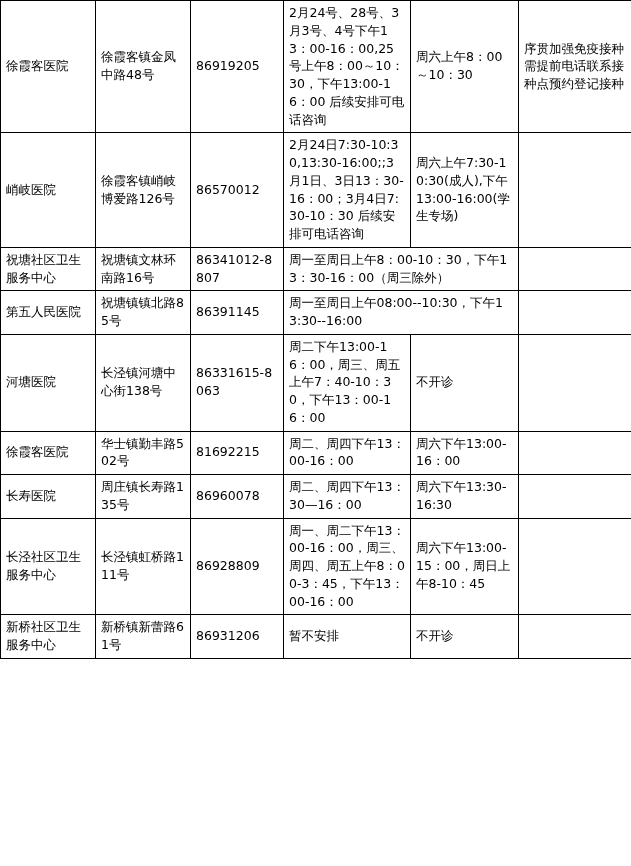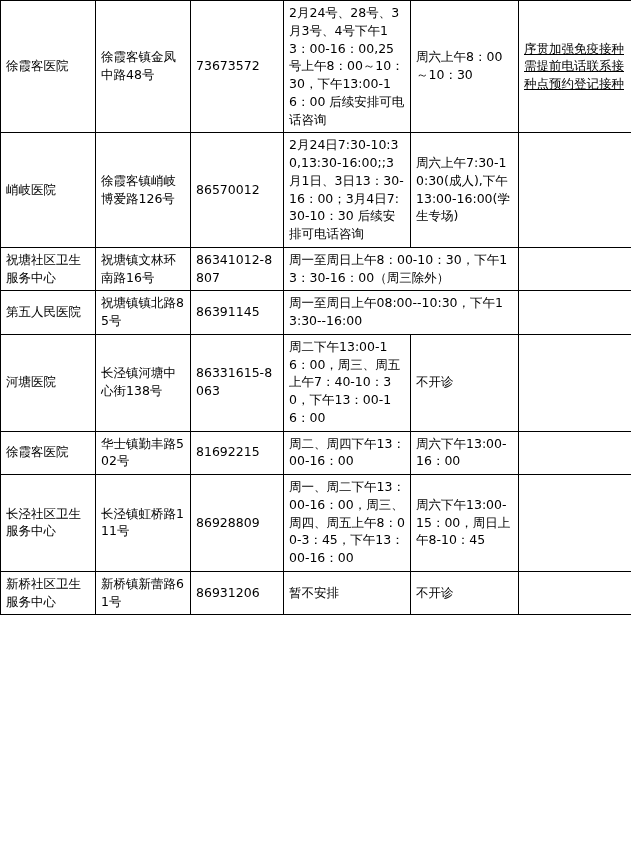--- a/index.html
+++ b/index.html
@@ -47,21 +47,20 @@
   td.nb-right { border-right: none; }
   td.blank { border: none; }
   td.topcut { border-top: none; }
   .cell-text {
     display: block;
     white-space: pre-wrap;
   }
   td.note-cell {
     vertical-align: top;
     padding-top: 38px;
-    text-decoration: underline;
   }
   td.mid-top { vertical-align: top; }
 </style>
 </head>
 <body>
 
 <div id="sheet">
   <table class="vax-table">
     <colgroup>
       <col class="c0">
@@ -74,21 +73,21 @@
     <tbody>
 
       <tr>
         <td class="topcut">
             <span class="cell-text">徐霞客医院</span>
           </td>
         <td class="topcut">
             <span class="cell-text">徐霞客镇金凤中路48号</span>
           </td>
         <td class="topcut">
-            <span class="cell-text">73673572</span>
+            <span class="cell-text">86919205</span>
           </td>
         <td class="topcut mid-top">
             <span class="cell-text">2月24号、28号、3月3号、4号下午13：00-16：00,25号上午8：00～10：30，下午13:00-16：00 后续安排可电话咨询</span>
           </td>
         <td class="topcut">
             <span class="cell-text">周六上午8：00～10：30</span>
           </td>
         <td class="topcut nb-right note-cell">
             <span class="cell-text">序贯加强免疫接种需提前电话联系接种点预约登记接种</span>
           </td>
@@ -188,20 +187,40 @@
           </td>
         <td>
             <span class="cell-text">周六下午13:00-16：00</span>
           </td>
         <td class="blank">
             <span class="cell-text"></span>
           </td>
       </tr>
 
 
+      <tr>
+        <td>
+            <span class="cell-text">长寿医院</span>
+          </td>
+        <td>
+            <span class="cell-text">周庄镇长寿路135号</span>
+          </td>
+        <td>
+            <span class="cell-text">86960078</span>
+          </td>
+        <td>
+            <span class="cell-text">周二、周四下午13：30—16：00</span>
+          </td>
+        <td>
+            <span class="cell-text">周六下午13:30-16:30</span>
+          </td>
+        <td class="blank">
+            <span class="cell-text"></span>
+          </td>
+      </tr>
 
       <tr>
         <td>
             <span class="cell-text">长泾社区卫生服务中心</span>
           </td>
         <td>
             <span class="cell-text">长泾镇虹桥路111号</span>
           </td>
         <td>
             <span class="cell-text">86928809</span>

